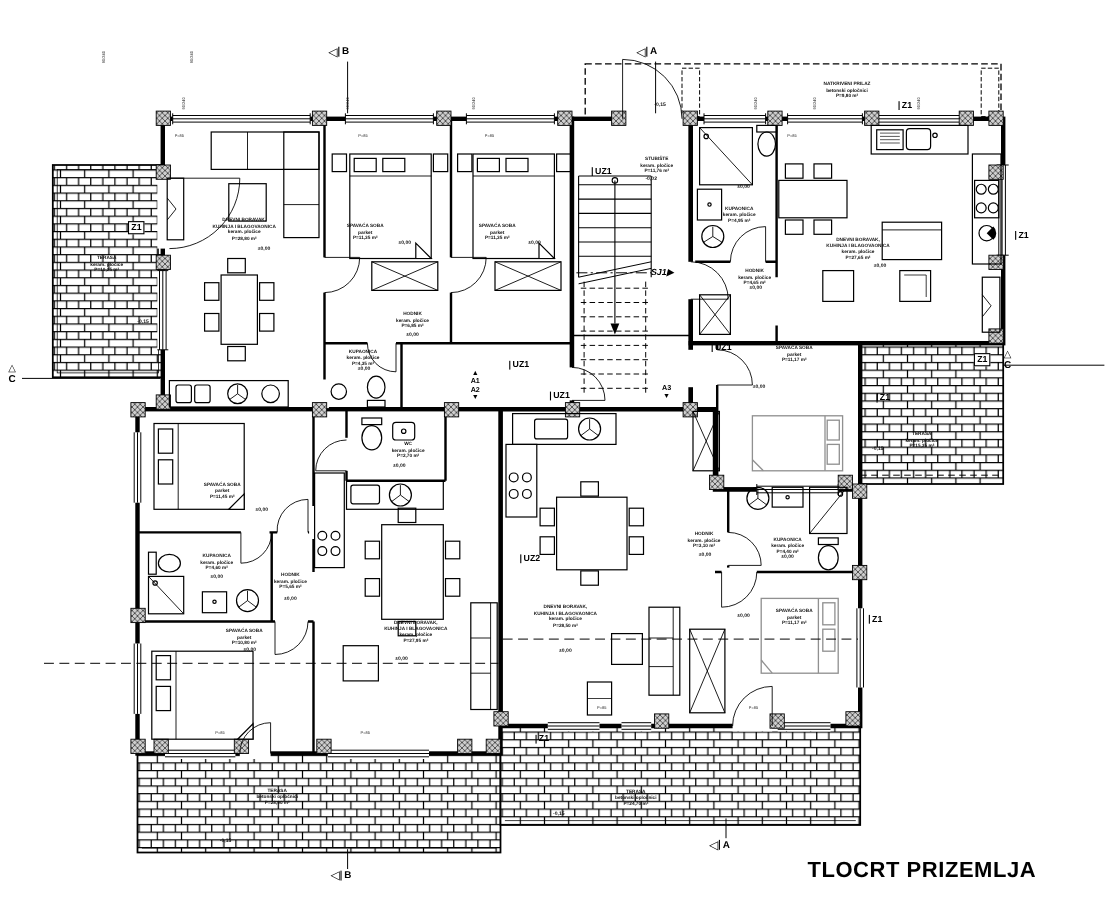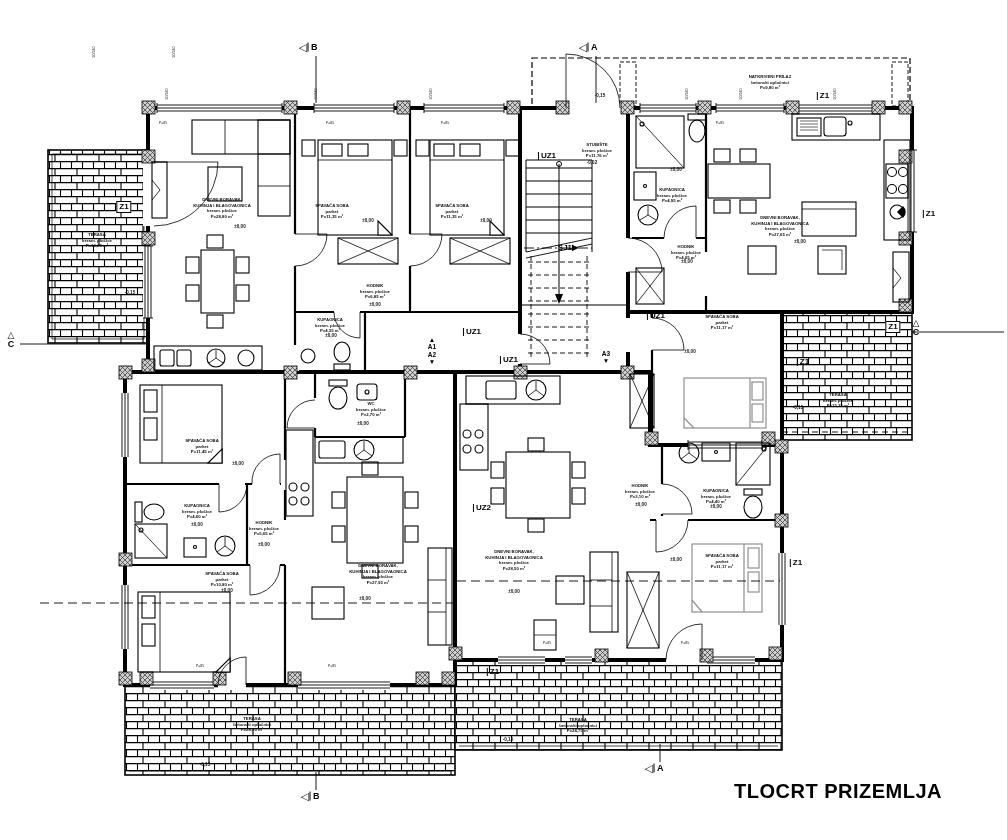--- a/index.html
+++ b/index.html
@@ -549,21 +549,21 @@
       <div class="zmark bar" style="left: 803px; top: 362px;">Z1</div>
       <div class="zmark bar" style="left: 823px; top: 96px;">Z1</div>
       <div class="zmark bar" style="left: 493px; top: 672px;">Z1</div>
       <div class="zmark bar" style="left: 796px; top: 563px;">Z1</div>
       <div class="zmark bar" style="left: 929px; top: 214px;">Z1</div>
       <div class="zmark bar" style="left: 547px; top: 156px;">UZ1</div>
       <div class="zmark bar" style="left: 472px; top: 332px;">UZ1</div>
       <div class="zmark bar" style="left: 509px; top: 360px;">UZ1</div>
       <div class="zmark bar" style="left: 656px; top: 316px;">UZ1</div>
       <div class="zmark bar" style="left: 482px; top: 508px;">UZ2</div>
-      <div class="zmark" style="left: 568px; top: 248px;">SJ1▶</div>
+      <div class="zmark" style="left: 602px; top: 248px; font-style: italic;">SJ1▶</div>
       <div class="zmark stack" style="left: 432px; top: 351px;">▲
 A1
 A2
 ▼</div>
       <div class="zmark stack" style="left: 606px; top: 357px;">A3
 ▼</div>
       <div class="dim" style="left: 95px; top: 52px;">90/240</div>
       <div class="dim" style="left: 175px; top: 52px;">90/240</div>
       <div class="dim" style="left: 168px; top: 94px;">90/240</div>
       <div class="dim" style="left: 317px; top: 94px;">90/240</div>

